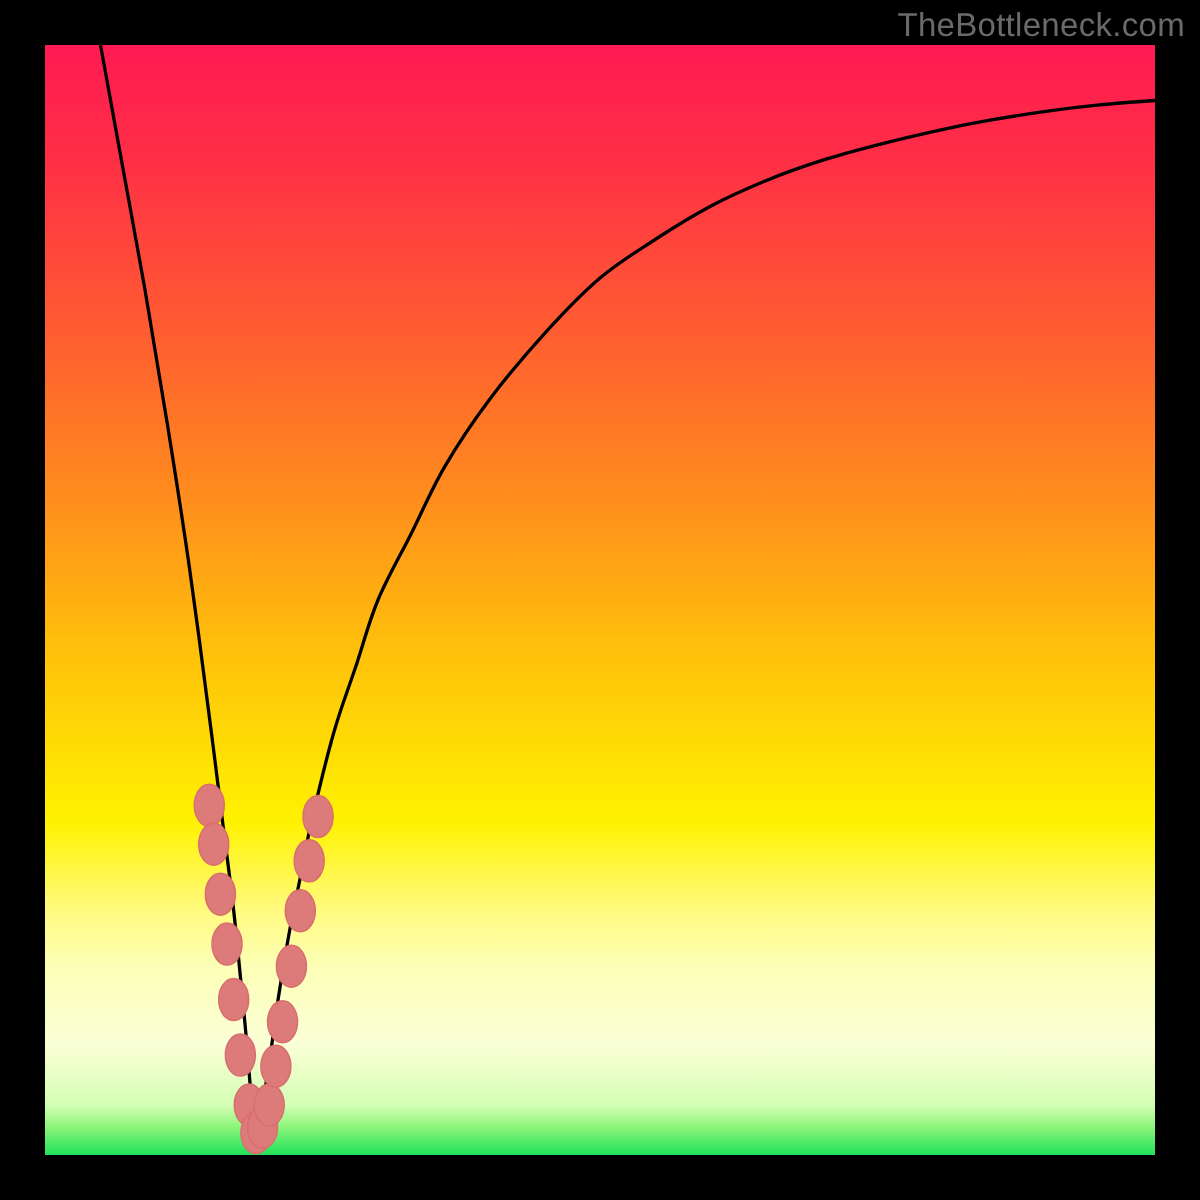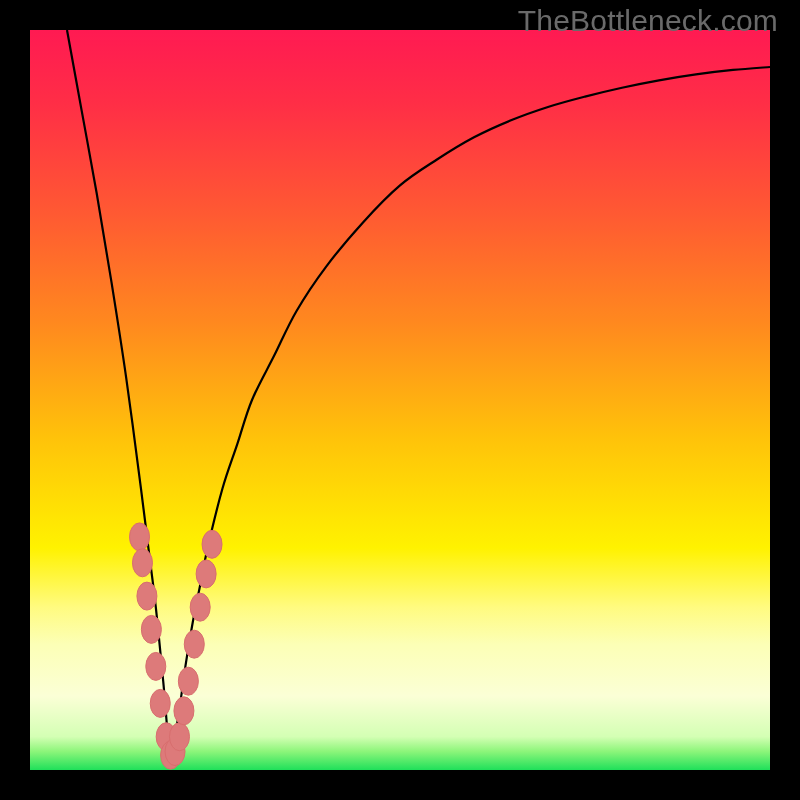--- a/index.html
+++ b/index.html
@@ -12,23 +12,23 @@
   }
   .frame {
     width: 800px;
     height: 800px;
     background: #000;
     position: relative;
   }
   .watermark {
     position: absolute;
     top: 4px;
-    right: 22px;
+    right: 10px;
     color: #6a6a6a;
-    font-size: 30px;
+    font-size: 22px;
     font-weight: 500;
     letter-spacing: 0.2px;
     z-index: 5;
   }
   .plot-wrap {
     position: absolute;
     left: 30px;
     top: 30px;
     width: 740px;
     height: 740px;

